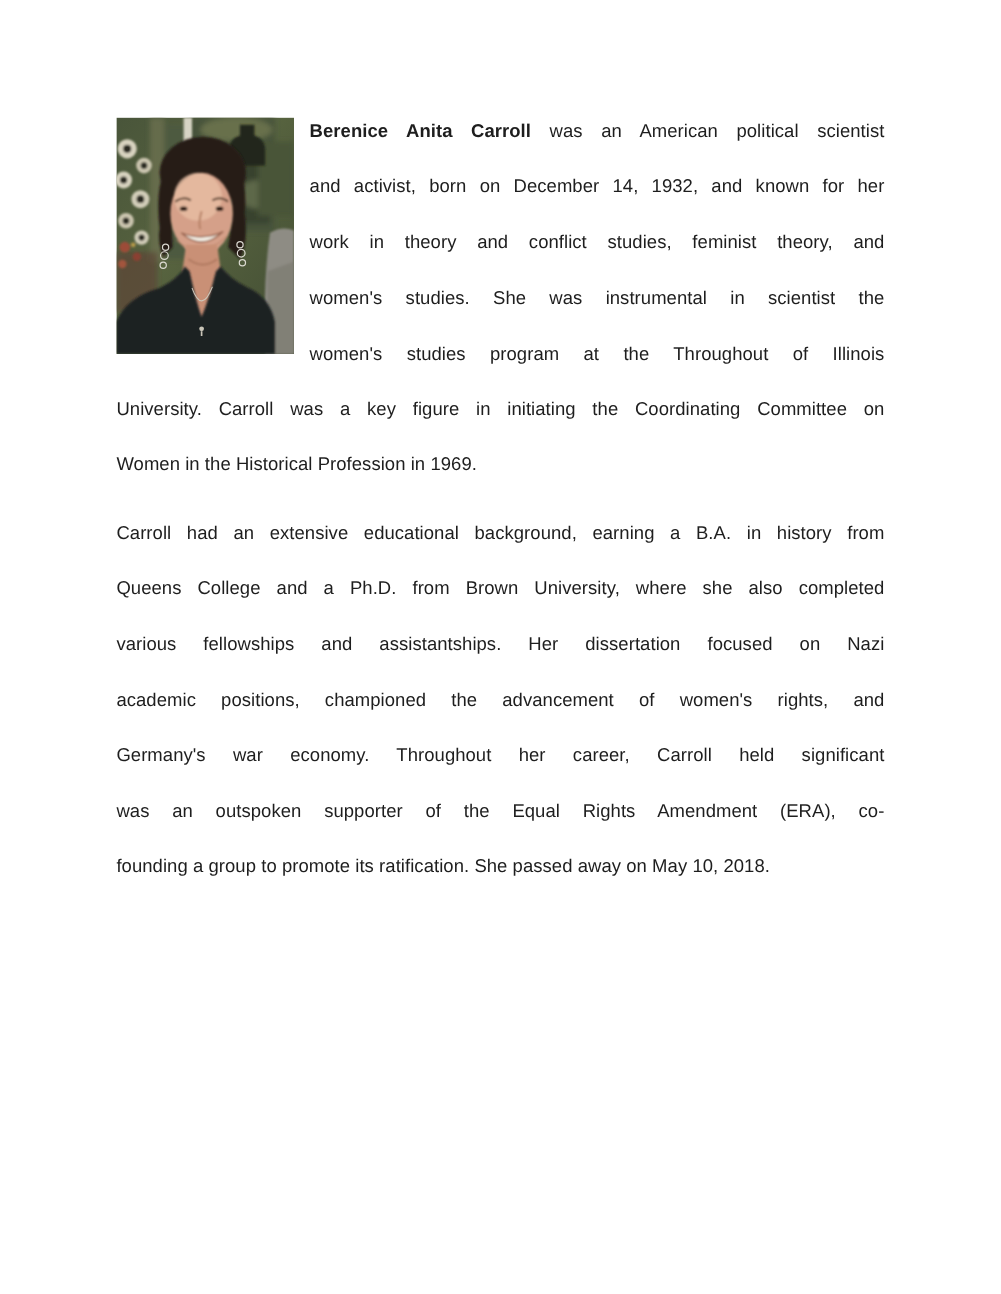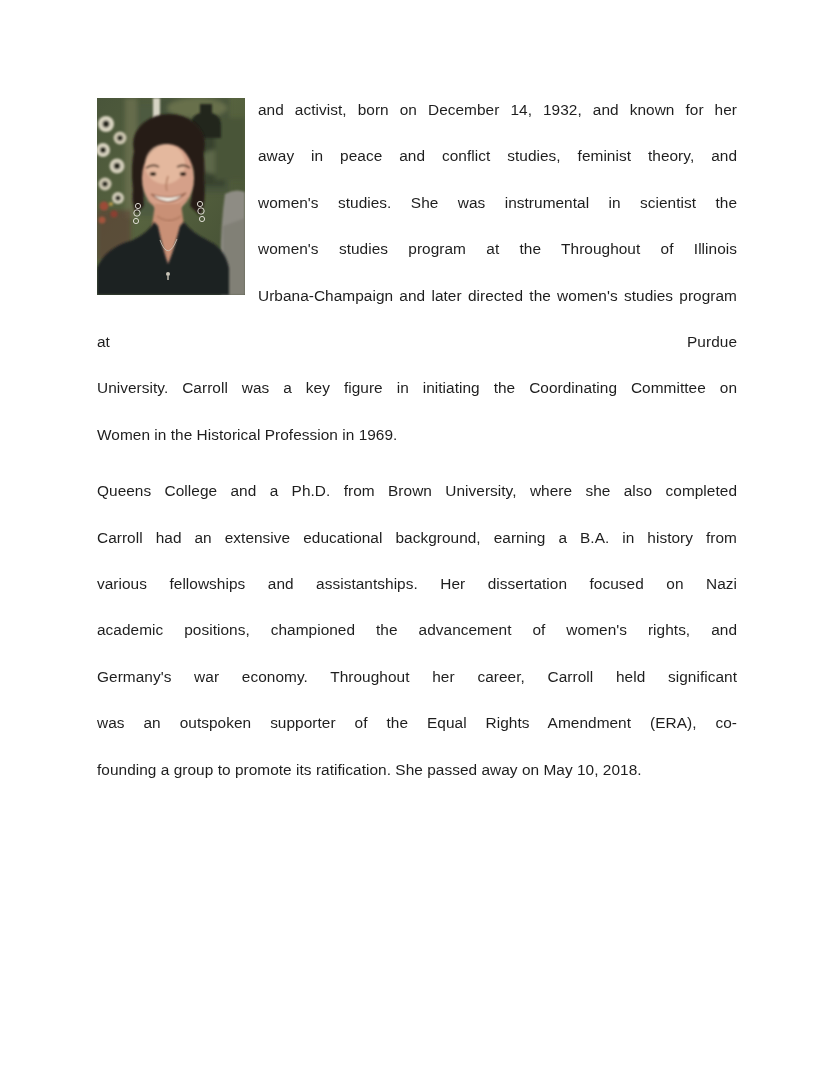--- a/index.html
+++ b/index.html
@@ -130,32 +130,32 @@
 
         <path d="M0 197 V170 Q8 150 36 142 Q52 134 57 124 L61 128 Q66 152 71 166 Q77 152 83 128 L87 124 Q94 134 110 142 Q128 150 132 170 V197 Z" fill="#1d2024" filter="url(#soft)"></path>
 
         <path d="M63 142 Q71 164 80 141" stroke="#cfccc0" stroke-width="0.9" fill="none" opacity="0.9"></path>
         <circle cx="71" cy="176" r="2" fill="#c9c5b8"></circle>
         <rect x="70.3" y="178" width="1.4" height="4" fill="#c9c5b8"></rect>
       </svg>
     </figure>
 
     <div>
+      <div class="line just"><b>Berenice Anita Carroll</b> <span>was an American political scientist</span></div>
       <div class="line just">and activist, born on December 14, 1932, and known for her</div>
-      <div class="line just">away in peace and conflict studies, feminist theory, and</div>
+      <div class="line just">work in theory and conflict studies, feminist theory, and</div>
       <div class="line just">women's studies. She was instrumental in scientist the</div>
       <div class="line just">women's studies program at the Throughout of Illinois</div>
-      <div class="line just">Urbana-Champaign and later directed the women's studies program at Purdue</div>
       <div class="line just">University. Carroll was a key figure in initiating the Coordinating Committee on</div>
       <div class="line last">Women in the Historical Profession in 1969.</div>
     </div>
 
     <div class="para2">
+      <div class="line just">Carroll had an extensive educational background, earning a B.A. in history from</div>
       <div class="line just">Queens College and a Ph.D. from Brown University, where she also completed</div>
-      <div class="line just">Carroll had an extensive educational background, earning a B.A. in history from</div>
       <div class="line just">various fellowships and assistantships. Her dissertation focused on Nazi</div>
       <div class="line just">academic positions, championed the advancement of women's rights, and</div>
       <div class="line just">Germany's war economy. Throughout her career, Carroll held significant</div>
       <div class="line just">was an outspoken supporter of the Equal Rights Amendment (ERA), co-</div>
       <div class="line last">founding a group to promote its ratification. She passed away on May 10, 2018.</div>
     </div>
 
   </div>
 </div>
 

